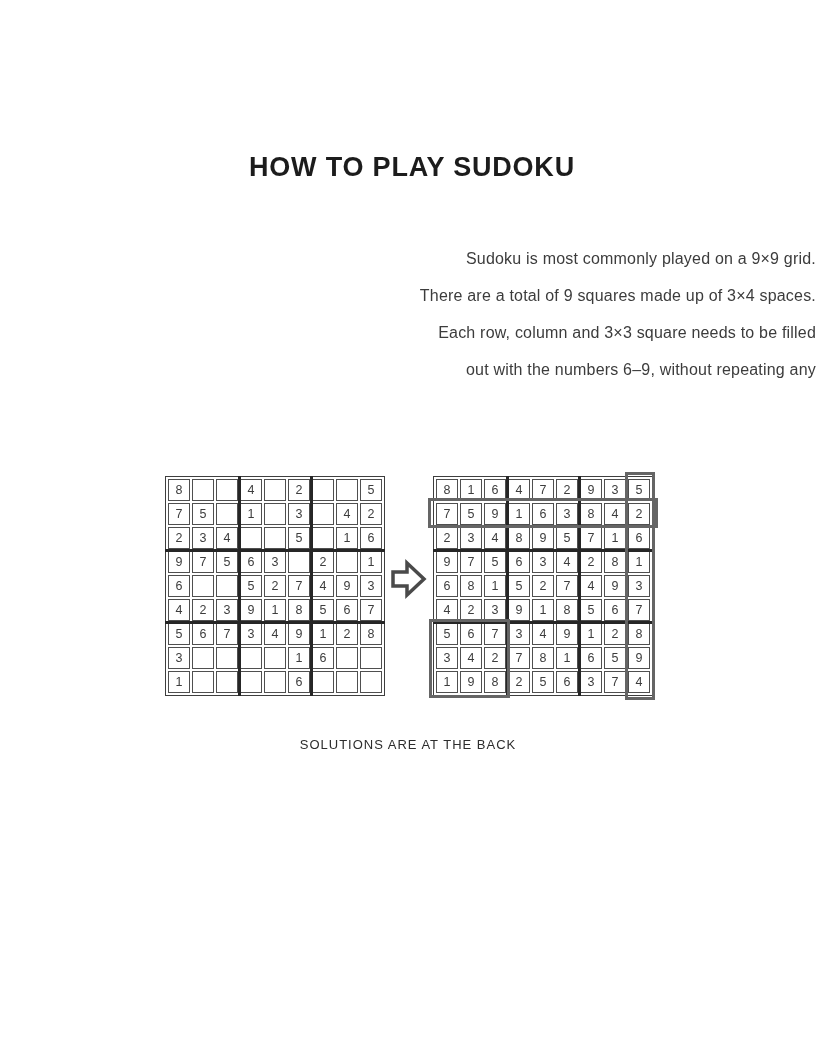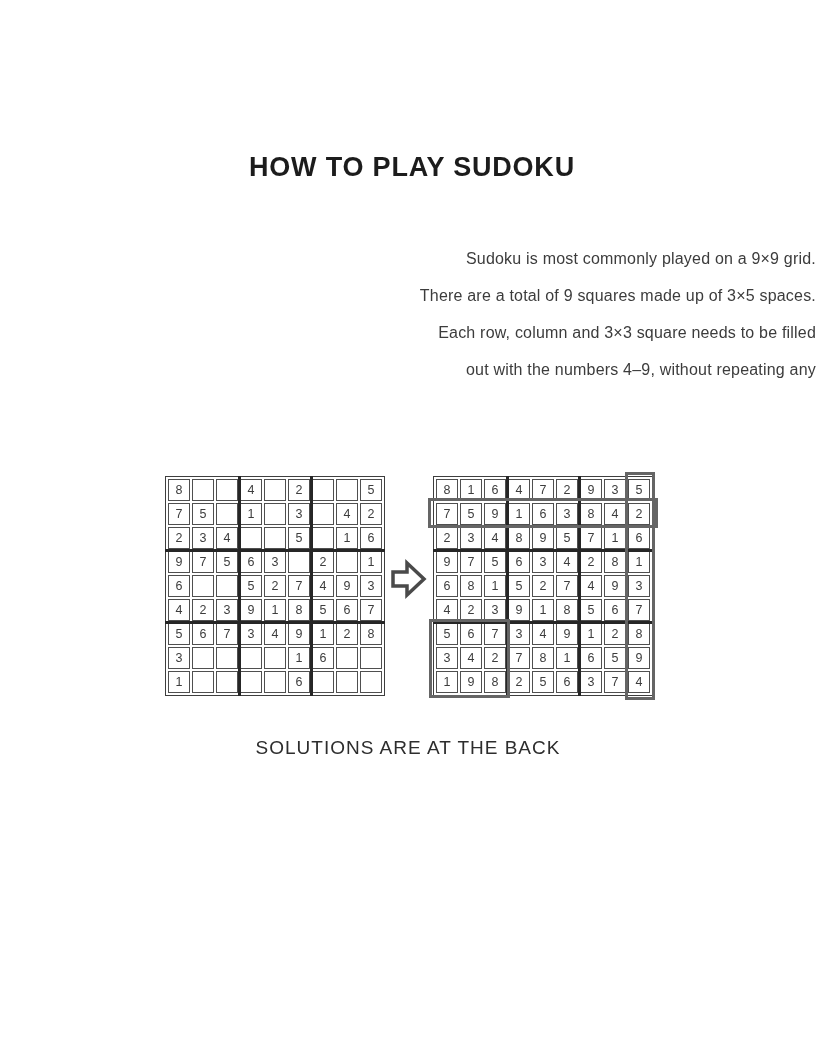--- a/index.html
+++ b/index.html
@@ -75,37 +75,37 @@
     left: 390px;
     width: 38px;
     height: 44px;
   }
   .footer {
     position: absolute;
     top: 737px;
     left: 0;
     width: 100%;
     text-align: center;
-    font-size: 19px;
+    font-size: 13px;
     letter-spacing: 1px;
     color: #2d2d2d;
   }
 </style>
 </head>
 <body>
 
 <div class="page">
 
   <div class="title">HOW TO PLAY SUDOKU</div>
 
   <div class="intro">
     <div class="intro-line">Sudoku is most commonly played on a 9×9 grid.</div>
-    <div class="intro-line">There are a total of 9 squares made up of 3×5 spaces.</div>
+    <div class="intro-line">There are a total of 9 squares made up of 3×4 spaces.</div>
     <div class="intro-line">Each row, column and 3×3 square needs to be filled</div>
-    <div class="intro-line">out with the numbers 4–9, without repeating any</div>
+    <div class="intro-line">out with the numbers 6–9, without repeating any</div>
   </div>
 
   <div class="sudoku grid-left">
     <div class="vline v1"></div>
     <div class="vline v2"></div>
     <div class="hline h1"></div>
     <div class="hline h2"></div>
   <div class="cell">8</div>
       <div class="cell"></div>
       <div class="cell"></div>

